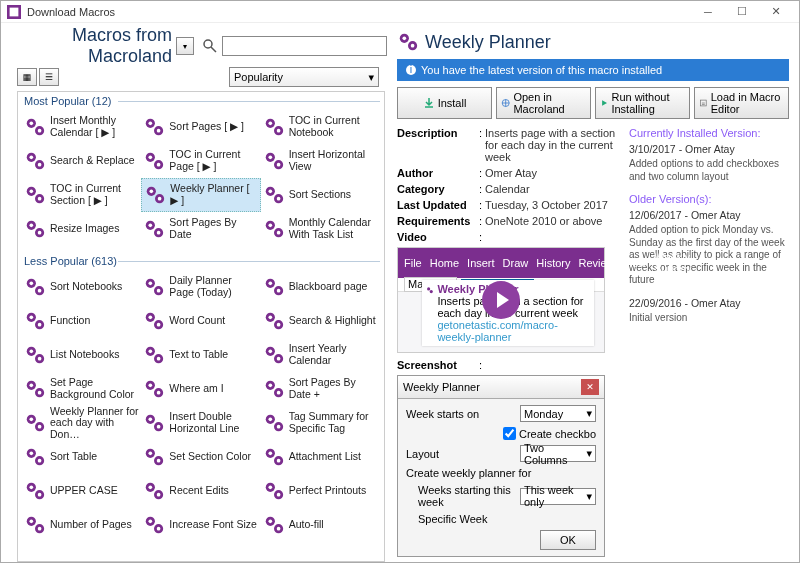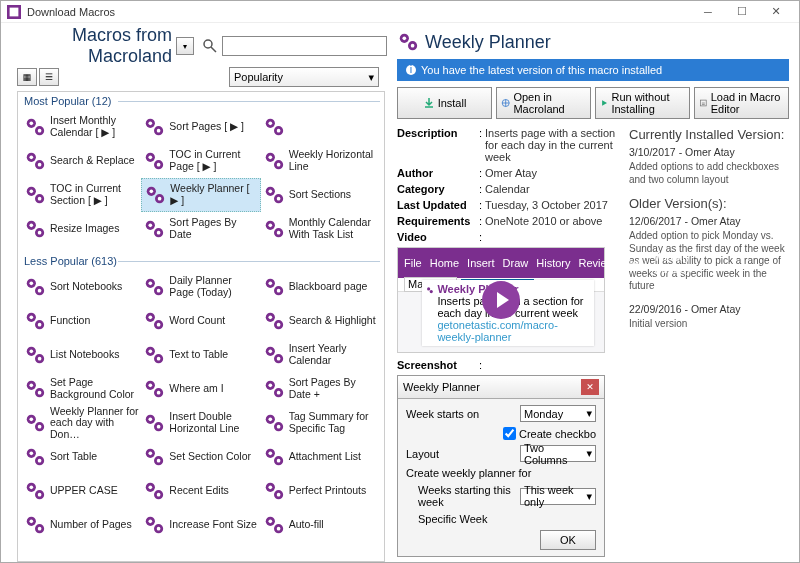--- a/index.html
+++ b/index.html
@@ -50,21 +50,21 @@
 .vidcard { position: absolute; left: 24px; bottom: 6px; right: 10px; background: #fff; padding: 3px 4px; font-size: 7px; box-shadow: 0 0 2px rgba(0,0,0,.2); display: flex; gap: 4px; }
 .dlg { border: 1px solid #999; width: 208px; }
 .dlgtitle { background: linear-gradient(#fff,#e8e8e8); border-bottom: 1px solid #aaa; padding: 3px 5px; display: flex; justify-content: space-between; align-items: center; font-size: 10px; }
 .dlgx { width: 18px; height: 16px; background: #c75050; color: #fff; display: flex; align-items: center; justify-content: center; font-size: 9px; }
 .dlgbody { padding: 6px 8px; background: #f4f4f4; }
 .dlgrow { display: flex; align-items: center; margin-bottom: 5px; font-size: 10px; }
 .dlgrow .k { flex: 1; }
 .dlgsel { width: 76px; height: 17px; border: 1px solid #888; background: #fff; font-size: 9.5px; padding: 0 3px 0 3px; display: flex; align-items: center; justify-content: space-between; }
 .dlgchk { display: flex; align-items: center; gap: 3px; justify-content: flex-end; }
 .okbtn { width: 56px; height: 20px; border: 1px solid #888; background: linear-gradient(#fff,#e4e4e4); margin-left: auto; display: block; }
-.hsec { font-size: 13px; color: #404040; margin-bottom: 4px; }
+.hsec { font-size: 11px; color: #8b5cf6; margin-bottom: 4px; }
 .hsub { font-size: 10.5px; color: #333; margin-bottom: 3px; }
 .hnote { font-size: 10px; color: #555; margin-bottom: 10px; line-height: 1.25; }
 .gearico { width: 22px; height: 22px; }
 
 .sv { display: block; }
 </style>
 </head>
 <body>
 
 <div class="titlebar">
@@ -123,20 +123,21 @@
             </svg>
             <span class="mlbl">Sort Pages [ ▶ ]</span>
           </div>
           <div class="macro">
             <svg class="mico sv" viewBox="0 0 24 24">
               <circle cx="8" cy="8" r="5" fill="#7b2e8e"></circle>
               <circle cx="8" cy="8" r="2" fill="#fff"></circle>
               <circle cx="17" cy="16" r="5" fill="#7b2e8e"></circle>
               <circle cx="17" cy="16" r="2" fill="#fff"></circle>
             </svg>
+            <span class="mlbl">TOC in Current Notebook</span>
           </div>
           <div class="macro">
             <svg class="mico sv" viewBox="0 0 24 24">
               <circle cx="8" cy="8" r="5" fill="#7b2e8e"></circle>
               <circle cx="8" cy="8" r="2" fill="#fff"></circle>
               <circle cx="17" cy="16" r="5" fill="#7b2e8e"></circle>
               <circle cx="17" cy="16" r="2" fill="#fff"></circle>
             </svg>
             <span class="mlbl">Search &amp; Replace</span>
           </div>
@@ -149,21 +150,21 @@
             </svg>
             <span class="mlbl">TOC in Current Page [ ▶ ]</span>
           </div>
           <div class="macro">
             <svg class="mico sv" viewBox="0 0 24 24">
               <circle cx="8" cy="8" r="5" fill="#7b2e8e"></circle>
               <circle cx="8" cy="8" r="2" fill="#fff"></circle>
               <circle cx="17" cy="16" r="5" fill="#7b2e8e"></circle>
               <circle cx="17" cy="16" r="2" fill="#fff"></circle>
             </svg>
-            <span class="mlbl">Weekly Horizontal Line</span>
+            <span class="mlbl">Insert Horizontal View</span>
           </div>
           <div class="macro">
             <svg class="mico sv" viewBox="0 0 24 24">
               <circle cx="8" cy="8" r="5" fill="#7b2e8e"></circle>
               <circle cx="8" cy="8" r="2" fill="#fff"></circle>
               <circle cx="17" cy="16" r="5" fill="#7b2e8e"></circle>
               <circle cx="17" cy="16" r="2" fill="#fff"></circle>
             </svg>
             <span class="mlbl">TOC in Current Section [ ▶ ]</span>
           </div>

